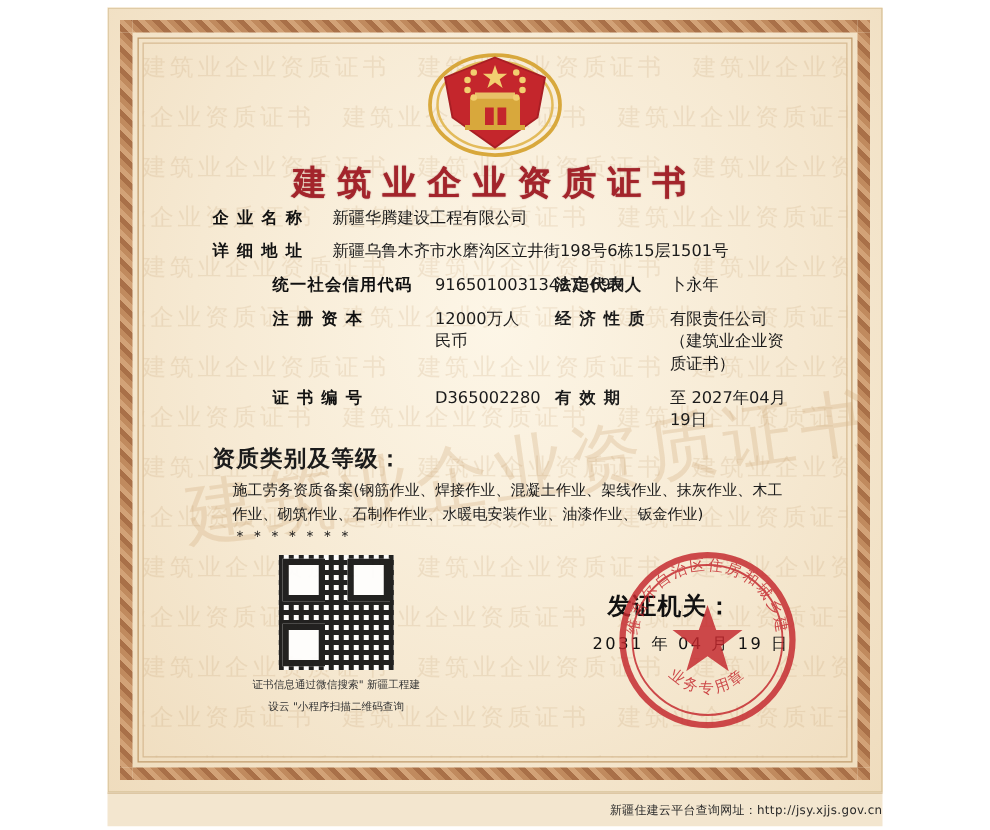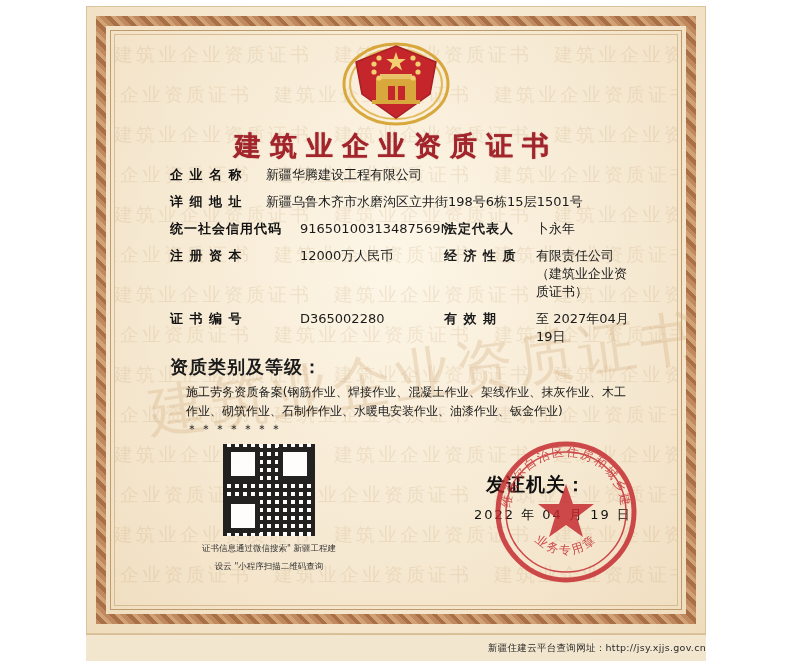--- a/index.html
+++ b/index.html
@@ -144,21 +144,21 @@
     justify-content: center;
   }
   .lbl {
     color: #111;
     font-weight: bold;
     flex: 0 0 auto;
     letter-spacing: 1px;
     white-space: nowrap;
   }
   .lbl-w1 { width: 92px; }
-  .lbl-w2 { width: 126px; }
+  .lbl-w2 { width: 126px; margin-left: 48px; }
   .val {
     flex: 1 1 auto;
     color: #1b1b1b;
     padding-left: 4px;
   }
   .row2col { display: flex; width: 100%; }
   .col-a { display: flex; width: 252px; }
   .col-b { display: flex; flex: 1; padding-left: 22px; }
   .lbl-b { width: 88px; font-weight: bold; letter-spacing: 1px; white-space: nowrap; }
   .val-b { flex: 1; padding-left: 4px; }
@@ -391,21 +391,21 @@
 
     <div class="qr-wrap">
       <div class="qr">
         <div class="qr-eye3"></div>
       </div>
       <div class="qr-note">证书信息通过微信搜索" 新疆工程建</div>
       <div class="qr-note">设云 "小程序扫描二维码查询</div>
     </div>
 
     <div class="issuer">发证机关：</div>
-    <div class="issue-date">2022 年 04 月 19 日</div>
+    <div class="issue-date">2031 年 04 月 19 日</div>
 
     <div class="seal">
       <svg viewBox="0 0 152 152" width="152" height="152">
         <defs>
           <path id="sealTop" d="M 20,76 A 56,56 0 0 1 132,76"></path>
           <path id="sealBottom" d="M 34,76 A 42,42 0 0 0 118,76"></path>
         </defs>
         <circle cx="76" cy="76" r="68" fill="none" stroke="#c4262c" stroke-width="5"></circle>
         <circle cx="76" cy="76" r="60" fill="none" stroke="#c4262c" stroke-width="1.5"></circle>
         <polygon fill="#c4262c" points="76,48 83,68 104,68 87,81 93,101 76,89 59,101 65,81 48,68 69,68"></polygon>

